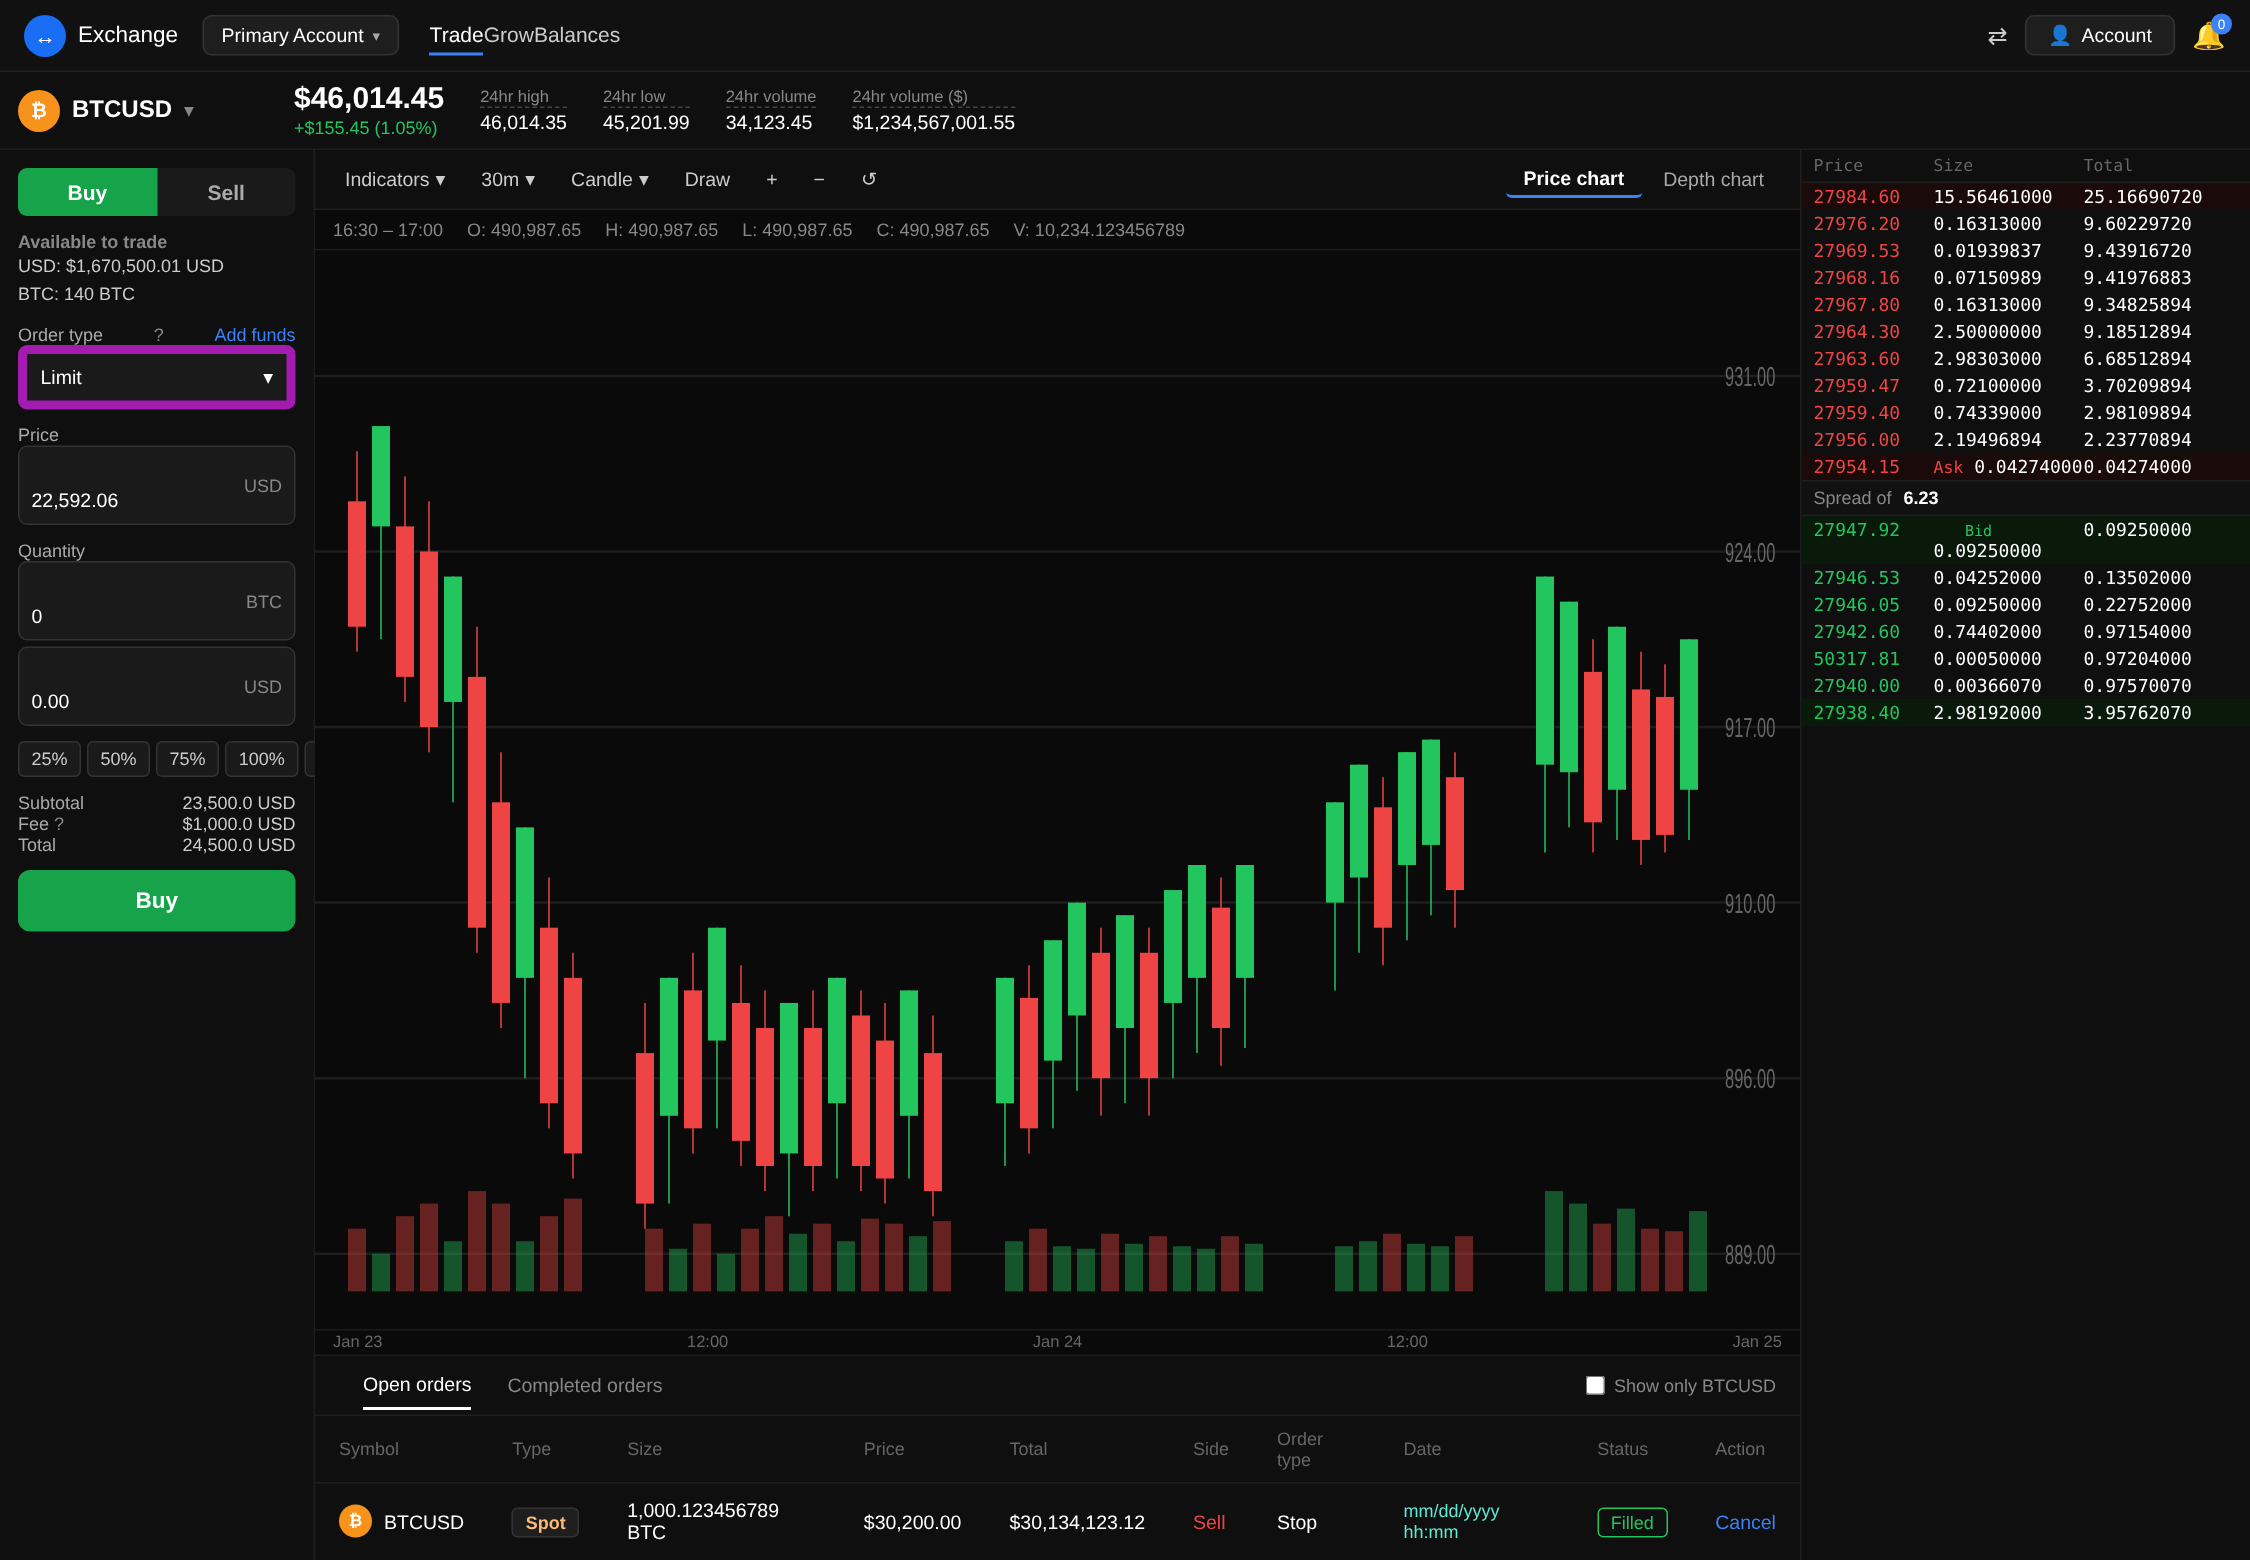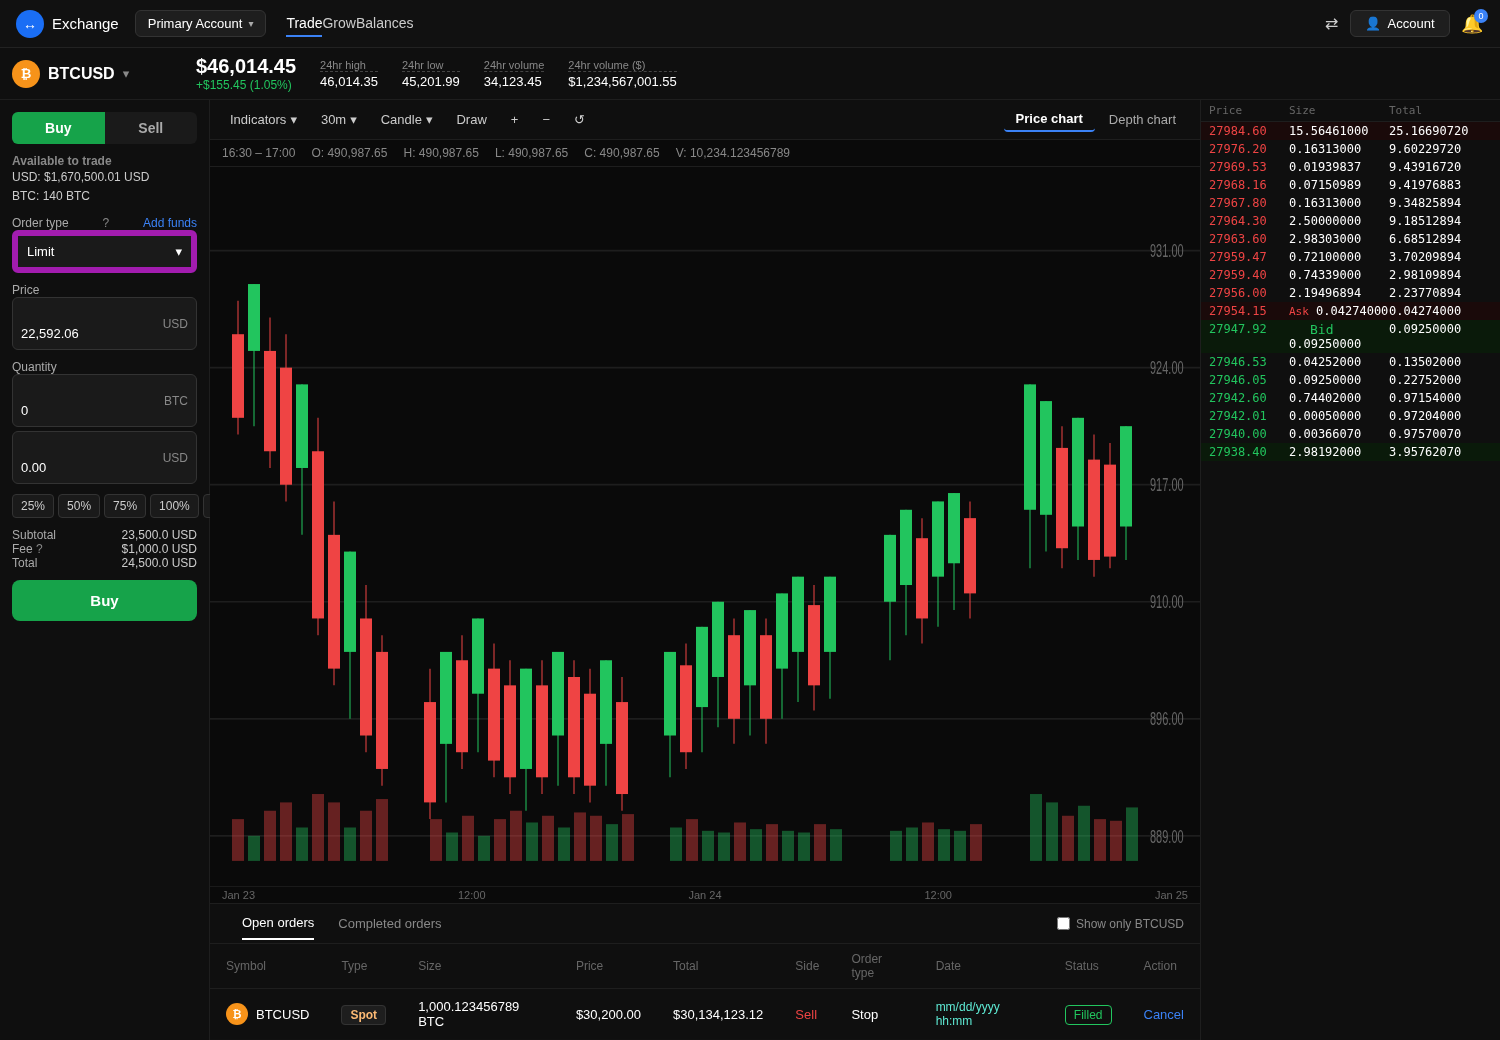--- a/index.html
+++ b/index.html
@@ -90,21 +90,21 @@
     .symbol-row { display: flex; align-items: center; gap: 8px; }
 
     
     .right-panel { width: 300px; background: #0f0f0f; border-left: 1px solid #1e1e1e; display: flex; flex-direction: column; flex-shrink: 0; overflow-y: auto; }
     .orderbook-row { display: grid; grid-template-columns: 80px 100px 90px; padding: 2px 8px; font-size: 12px; font-family: monospace; cursor: pointer; }
     .ask-price { color: #ef4444; }
     .bid-price { color: #22c55e; }
     .spread-row { display: flex; align-items: center; padding: 4px 8px; background: #111; font-size: 12px; color: #888; gap: 8px; border-top: 1px solid #1e1e1e; border-bottom: 1px solid #1e1e1e; }
     .spread-val { color: #fff; font-weight: 600; }
     .ask-label { color: #ef4444; font-size: 11px; }
-    .bid-label { color: #22c55e; font-size: 13px; padding-left: 21px; }
+    .bid-label { color: #22c55e; font-size: 10px; padding-left: 21px; }
   </style>
 </head>
 <body>
 
 <div class="top-nav">
   <div class="logo-area">
     <div class="logo-icon">↔</div>
     <span class="exchange-label">Exchange</span>
   </div>
   <button class="account-btn">
@@ -599,20 +599,24 @@
         <span>2.19496894</span>
         <span>2.23770894</span>
       </div>
       <div class="orderbook-row" style="background:#1a0a0a;">
         <span class="ask-price">27954.15</span>
         <span><span class="ask-label">Ask</span> 0.04274000</span>
         <span>0.04274000</span>
       </div>
     </div>
 
+    <div class="spread-row">
+      <span>Spread of</span>
+      <span class="spread-val">6.23</span>
+    </div>
 
     <div>
       <div class="orderbook-row" style="background:#0a1a0a;">
         <span class="bid-price">27947.92</span>
         <span><span class="bid-label">Bid</span> 0.09250000</span>
         <span>0.09250000</span>
       </div>
       <div class="orderbook-row">
         <span class="bid-price">27946.53</span>
         <span>0.04252000</span>
@@ -622,21 +626,21 @@
         <span class="bid-price">27946.05</span>
         <span>0.09250000</span>
         <span>0.22752000</span>
       </div>
       <div class="orderbook-row">
         <span class="bid-price">27942.60</span>
         <span>0.74402000</span>
         <span>0.97154000</span>
       </div>
       <div class="orderbook-row">
-        <span class="bid-price">27942.01</span>
+        <span class="bid-price">50317.81</span>
         <span>0.00050000</span>
         <span>0.97204000</span>
       </div>
       <div class="orderbook-row">
         <span class="bid-price">27940.00</span>
         <span>0.00366070</span>
         <span>0.97570070</span>
       </div>
       <div class="orderbook-row" style="background:#0a1a0a;">
         <span class="bid-price">27938.40</span>

